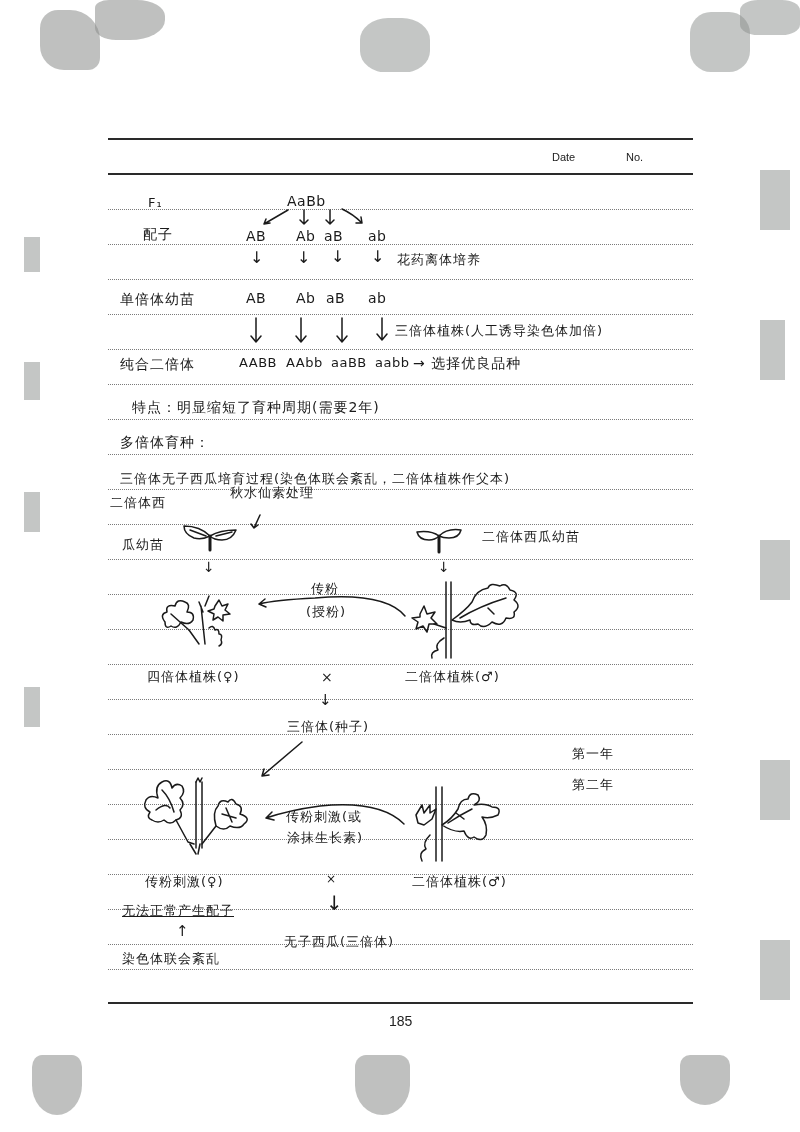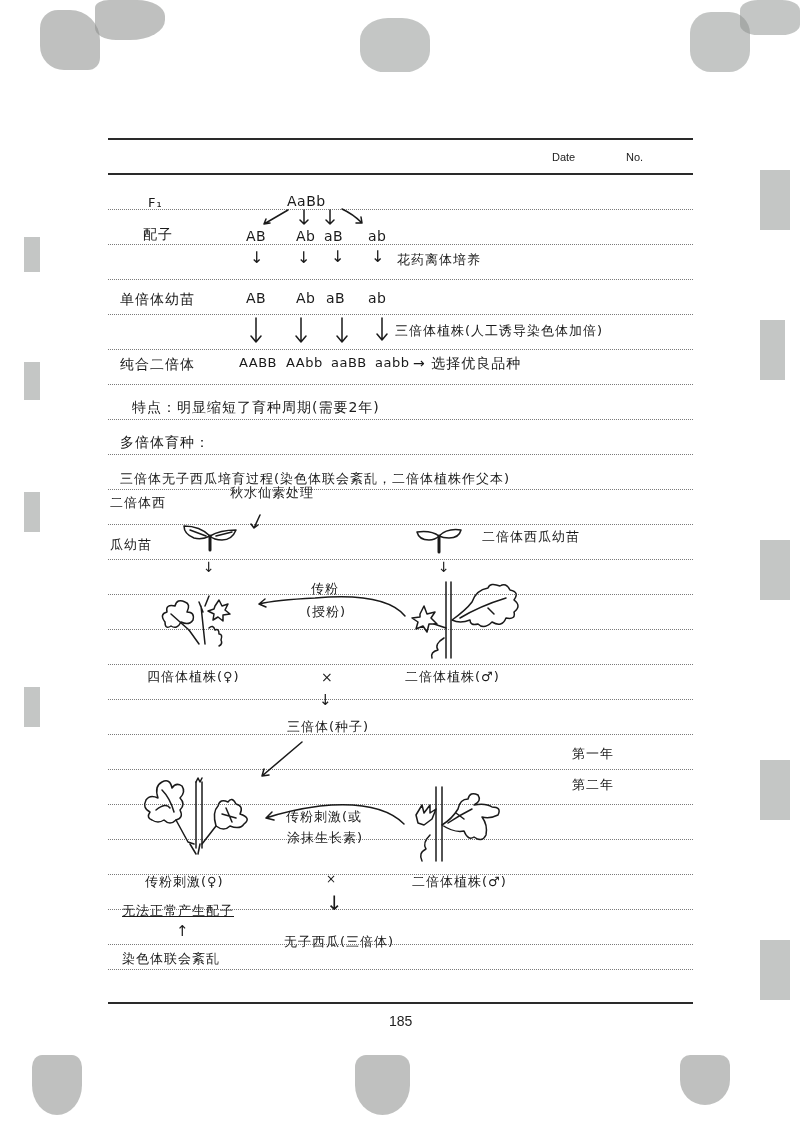--- a/index.html
+++ b/index.html
@@ -125,21 +125,21 @@
 
 <span class="hw" style="left:120px;top:399px;margin-left:12px;">特点：明显缩短了育种周期(需要2年)</span>
 <span class="hw" style="left:120px;top:434px;">多倍体育种：</span>
 <span class="hw hw-s" style="left:120px;top:470px;">三倍体无子西瓜培育过程(染色体联会紊乱，二倍体植株作父本)</span>
 
 <span class="hw hw-s" style="left:230px;top:484px;">秋水仙素处理</span>
 <svg class="drawing" width="20" height="20" style="left:248px;top:514px;">
   <path d="M12,1 L6,14 M3,10 l3,4 l4,-3"></path>
 </svg>
 <span class="hw hw-s" style="left:110px;top:494px;">二倍体西</span>
-<span class="hw hw-s" style="left:110px;top:536px;">瓜幼苗</span>
+<span class="hw hw-s" style="left:122px;top:536px;">瓜幼苗</span>
 
 <svg class="drawing" width="60" height="30" style="left:180px;top:522px;">
   <path d="M30,14 Q20,4 4,4 Q4,12 14,16 Q22,18 30,14 Z"></path>
   <path d="M30,14 Q40,8 56,8 Q52,18 42,18 Q34,18 30,14 Z"></path>
   <line x1="10" y1="8" x2="26" y2="14"></line>
   <line x1="36" y1="14" x2="52" y2="10"></line>
   <line x1="30" y1="14" x2="30" y2="28" style="stroke-width:3"></line>
 </svg>
 <svg class="drawing" width="50" height="30" style="left:415px;top:526px;">
   <path d="M24,10 Q16,4 2,6 Q4,14 14,14 Q20,14 24,10 Z"></path>

